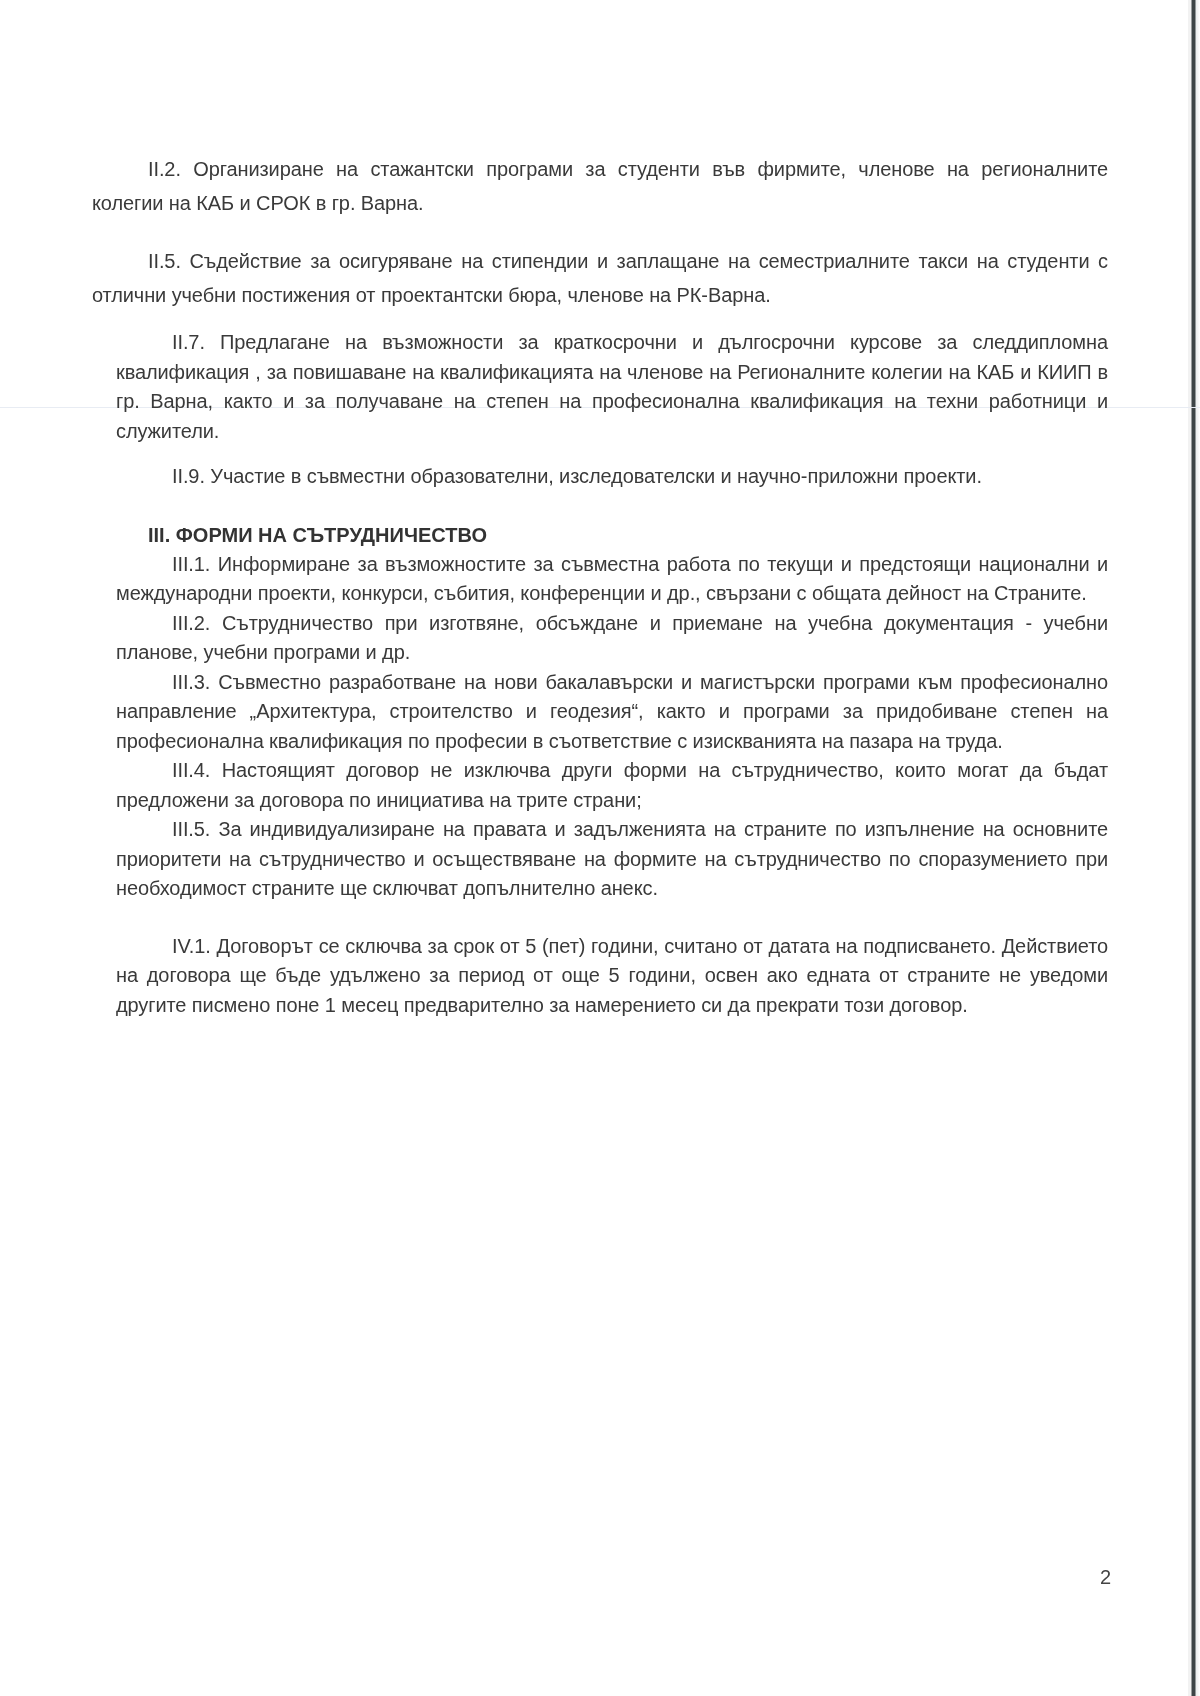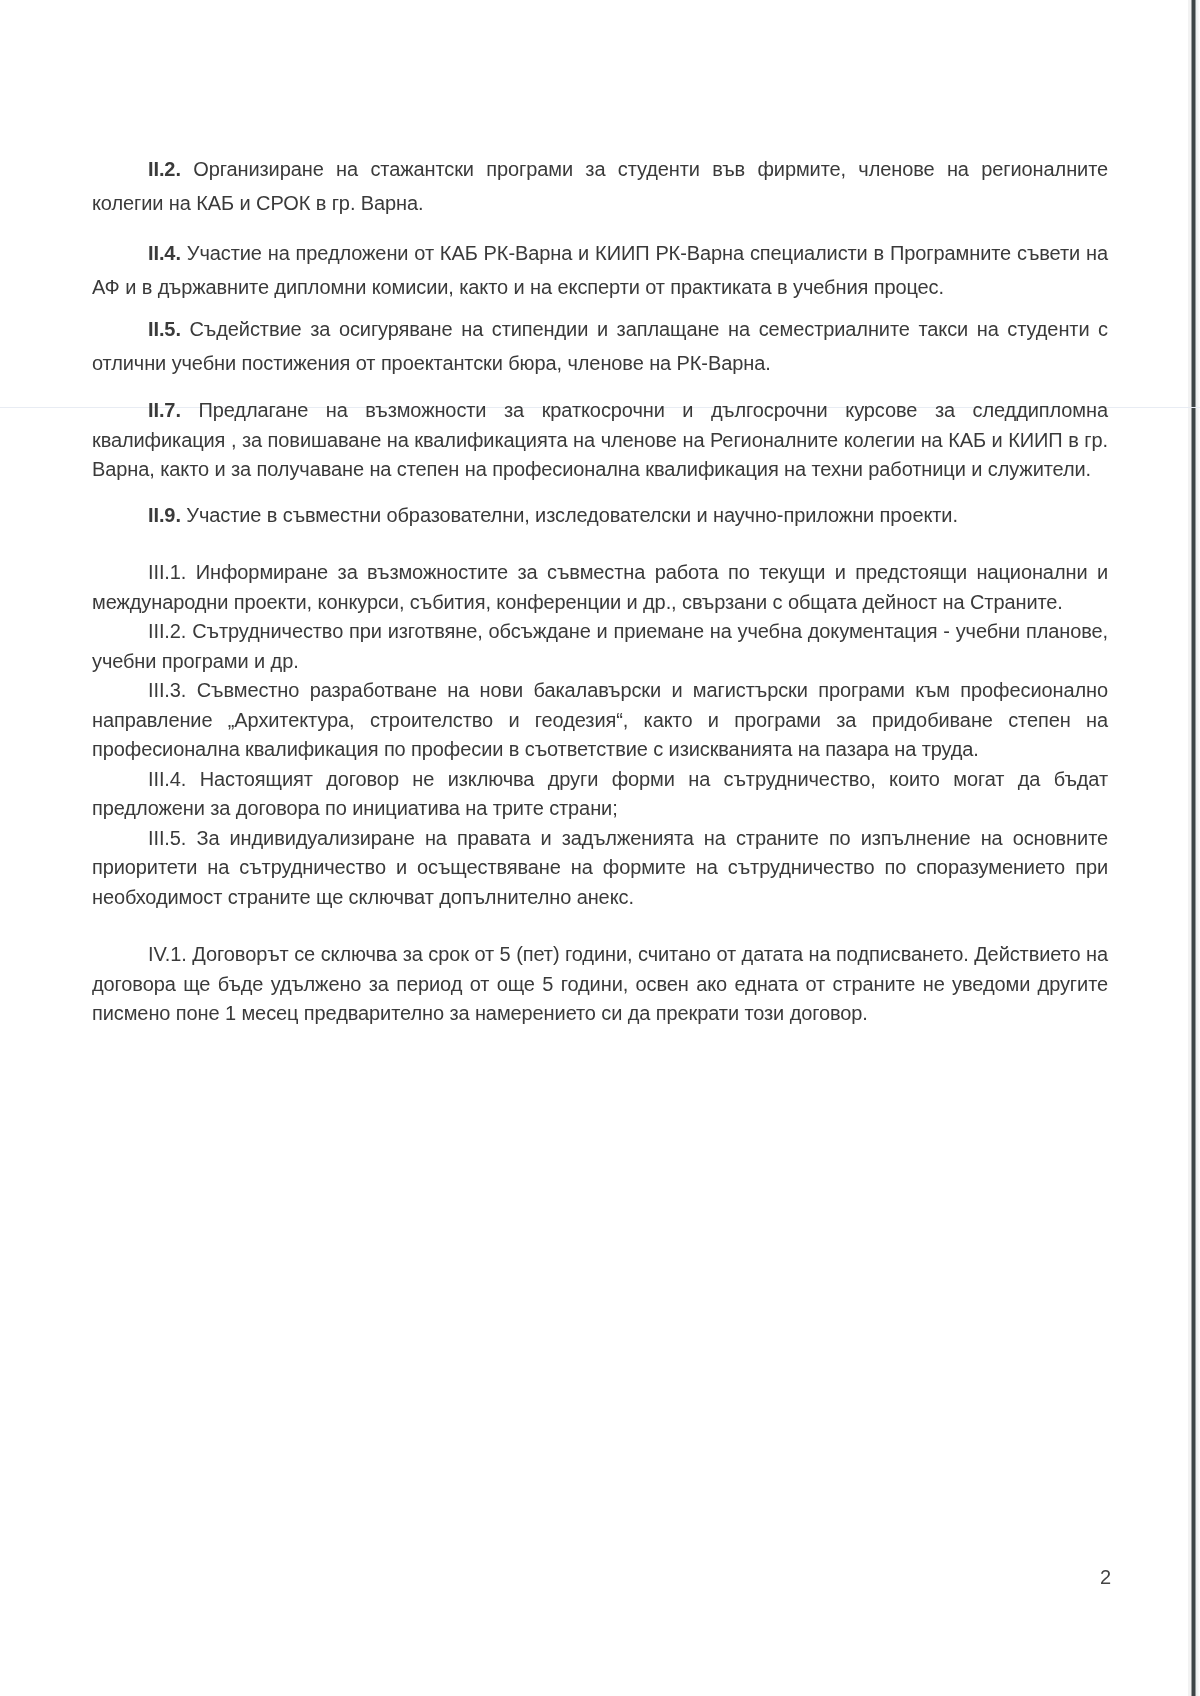--- a/index.html
+++ b/index.html
@@ -18,22 +18,22 @@
     background: #e8ecf3;
   }
   .page {
     position: absolute; left: 92px; top: 152px; width: 1016px;
   }
   p.item {
     margin: 0; text-indent: 56px; text-align: justify; font-size: 20px;
     letter-spacing: -0.1px;
   }
   p.item.wide { line-height: 34px; }
-  p.item.tight { line-height: 29.5px; }
-  .num-bold { font-weight: bold; }
+  p.item.tight { line-height: 29.5px; margin-left: 24px; }
+  .num-bold { font-weight: normal; }
   .gap-s { height: 8px; }
   .gap-l { height: 28px; }
   h3.sec {
     margin: 0; padding-left: 56px; font-size: 20px; font-weight: bold;
     line-height: 30px; color: #333;
   }
   .page-number {
     position: absolute; left: 1100px; top: 1566px; font-size: 20px; color: #444;
   }
 </style>
@@ -41,31 +41,31 @@
 <body>
 
 <div class="scan-edge"></div>
 <div class="faint-line"></div>
 
 <div class="page">
 
   <p class="item wide"><span class="num-bold">II.2.</span> <span>Организиране на стажантски програми за студенти във фирмите, членове на регионалните колегии на КАБ и СРОК в гр. Варна.</span></p>
   <div class="gap-s"></div>
   <div class="gap-s"></div>
-  <p class="item wide"><span class="num-bold">II.4.</span> <span>Участие на предложени от КАБ РК-Варна и КИИП РК-Варна специалисти в Програмните съвети на АФ и в държавните дипломни комисии, както и на експерти от практиката в учебния процес.</span></p>
   <div class="gap-s"></div>
   <p class="item wide"><span class="num-bold">II.5.</span> <span>Съдействие за осигуряване на стипендии и заплащане на семестриалните такси на студенти с отлични учебни постижения от проектантски бюра, членове на РК-Варна.</span></p>
   <div class="gap-s"></div>
   <div class="gap-s"></div>
   <p class="item tight"><span class="num-bold">II.7.</span> <span>Предлагане на възможности за краткосрочни и дългосрочни курсове за следдипломна квалификация , за повишаване на квалификацията на членове на Регионалните колегии на КАБ и КИИП в гр. Варна, както и за получаване на степен на професионална квалификация на техни работници и служители.</span></p>
   <div class="gap-s"></div>
   <div class="gap-s"></div>
   <p class="item tight"><span class="num-bold">II.9.</span> <span>Участие в съвместни образователни, изследователски и научно-приложни проекти.</span></p>
 
   <div class="gap-l"></div>
+  <h3 class="sec">III. ФОРМИ НА СЪТРУДНИЧЕСТВО</h3>
   <p class="item tight"><span>III.1.</span> <span>Информиране за възможностите за съвместна работа по текущи и предстоящи национални и международни проекти, конкурси, събития, конференции и др., свързани с общата дейност на Страните.</span></p>
   <p class="item tight"><span>III.2.</span> <span>Сътрудничество при изготвяне, обсъждане и приемане на учебна документация - учебни планове, учебни програми и др.</span></p>
   <p class="item tight"><span>III.3.</span> <span>Съвместно разработване на нови бакалавърски и магистърски програми към професионално направление „Архитектура, строителство и геодезия“, както и програми за придобиване степен на професионална квалификация по професии в съответствие с изискванията на пазара на труда.</span></p>
   <p class="item tight"><span>III.4.</span> <span>Настоящият договор не  изключва други форми на сътрудничество, които могат да бъдат предложени за договора по инициатива на трите страни;</span></p>
   <p class="item tight"><span>III.5.</span> <span>За индивидуализиране на правата и задълженията на страните по изпълнение на основните приоритети на сътрудничество и осъществяване на формите на сътрудничество по споразумението при необходимост страните ще сключват допълнително анекс.</span></p>
 
   <div class="gap-l"></div>
   <p class="item tight"><span>IV.1.</span> <span>Договорът се сключва за срок от 5 (пет) години, считано от датата на подписването. Действието на договора ще бъде удължено за период от още 5 години, освен ако едната от страните не уведоми другите писмено поне 1 месец предварително за намерението си да прекрати този договор.</span></p>
 </div>
 

